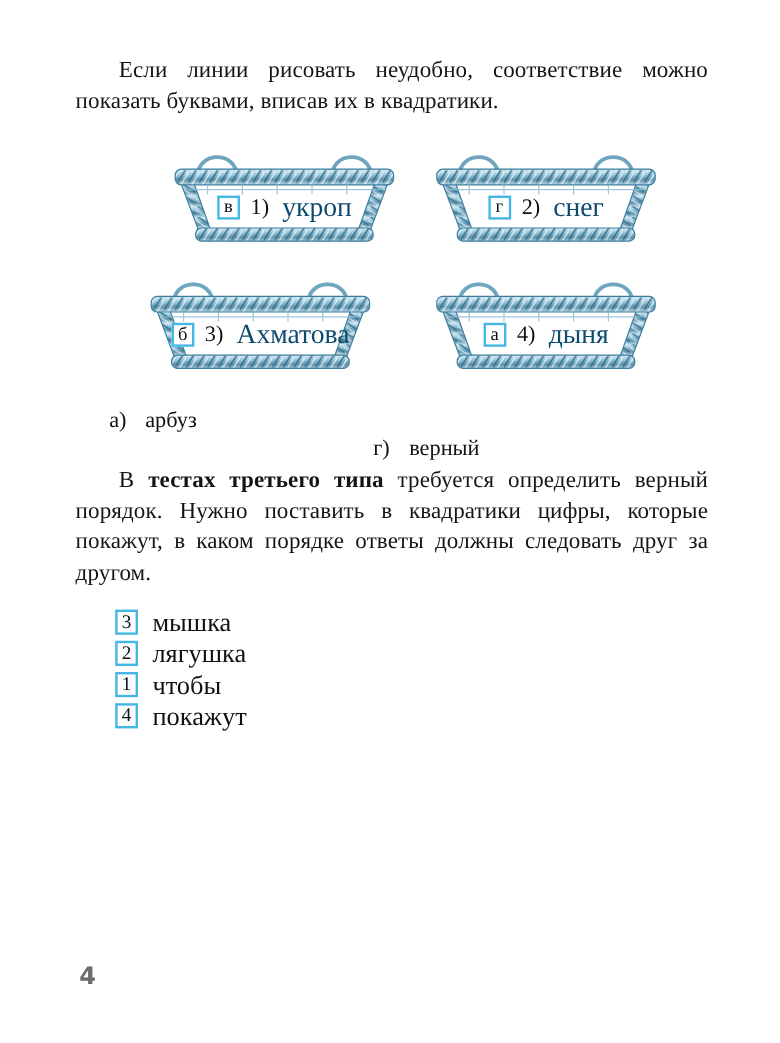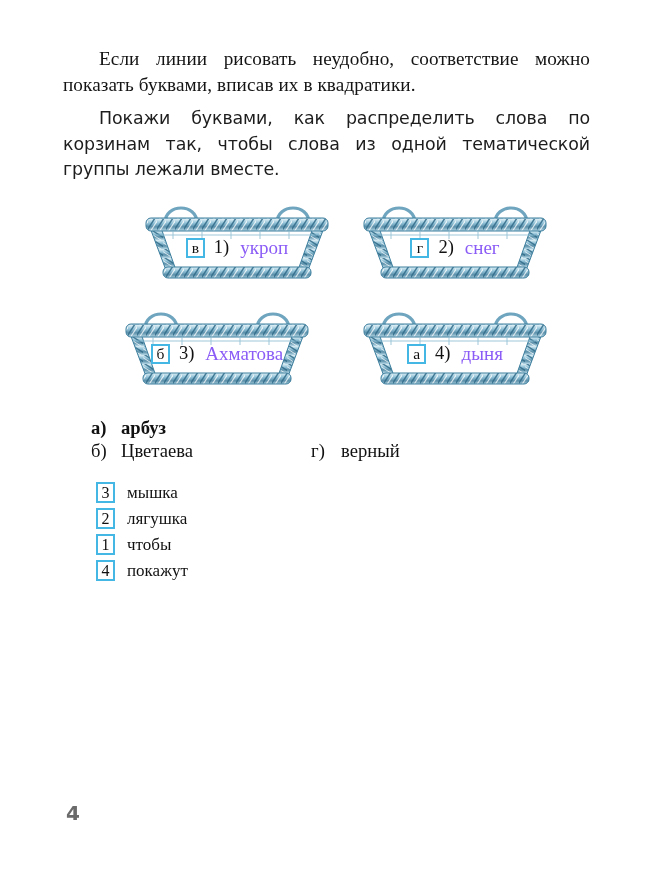--- a/index.html
+++ b/index.html
@@ -98,22 +98,22 @@
     box-sizing: border-box;
   }
   .basket-num {
     font-family: "Liberation Serif", "DejaVu Serif", serif;
     font-size: 18.5px;
     color: #111111;
     margin-left: 2px;
   }
   .basket-word {
     font-family: "Liberation Serif", "DejaVu Serif", serif;
-    font-size: 19px;
-    color: #8b5cf6;
+    font-size: 23px;
+    color: #0c4a6e;
     margin-left: 4px;
     white-space: nowrap;
   }
 
   
   .options {
     position: relative;
     margin-top: 8px;
     height: 50px;
   }
@@ -150,21 +150,21 @@
     font-family: "Liberation Serif", "DejaVu Serif", serif;
     font-size: 16px;
     line-height: 1;
     color: #111111;
     box-sizing: border-box;
     flex: 0 0 auto;
   }
   .wl-word {
     margin-left: 12px;
     font-family: "Liberation Serif", "DejaVu Serif", serif;
-    font-size: 17px;
+    font-size: 22px;
     color: #111111;
   }
 
   
   .page-number {
     position: absolute;
     left: 66px;
     top: 801px;
     font-family: "DejaVu Sans", "Liberation Sans", sans-serif;
     font-size: 20px;
@@ -175,21 +175,20 @@
 </head>
 <body>
 
 <div class="page">
   <div class="content">
 
     <p class="para">Если линии рисовать неудобно, соответствие можно показать буквами, вписав их в квадратики.</p>
 
     <div class="gap-s"></div>
 
-    <p class="para sans">Покажи буквами, как распределить слова по корзинам так, чтобы слова из одной тематической группы лежали вместе.</p>
 
     <div class="gap-m"></div>
 
     <div class="baskets">
 
       <div class="basket-row">
 
         <div class="basket" style="left:76px; top:0;">
           <svg class="bsvg" width="196" height="92" viewBox="0 0 196 92" xmlns="http://www.w3.org/2000/svg">
             <defs>
@@ -324,31 +323,29 @@
             <span class="letter-box">а</span>
             <span class="basket-num">4)</span>
             <span class="basket-word">дыня</span>
           </div>
         </div>
 
       </div>
     </div>
 
     <div class="options">
-      <div class="opt" style="left:28px; top:0;font-weight:bold;">
+      <div class="opt" style="left:28px; top:0;">
         <span class="opt-key">а)</span><span>арбуз</span>
-      </div>
-      <div class="opt" style="left:28px; top:23px;">
-        <span class="opt-key">б)</span><span>Цветаева</span>
       </div>
       <div class="opt" style="left:248px; top:23px;">
         <span class="opt-key">г)</span><span>верный</span>
       </div>
     </div>
 
+    <p class="para"><span>В </span><b>тестах третьего типа</b><span> требуется определить верный порядок. Нужно поставить в квадратики цифры, которые покажут, в каком порядке ответы должны следовать друг за другом.</span></p>
 
     <div class="gap-s"></div>
 
 
     <ul class="wordlist">
       <li>
         <span class="num-box">3</span>
         <span class="wl-word">мышка</span>
       </li>
       <li>

